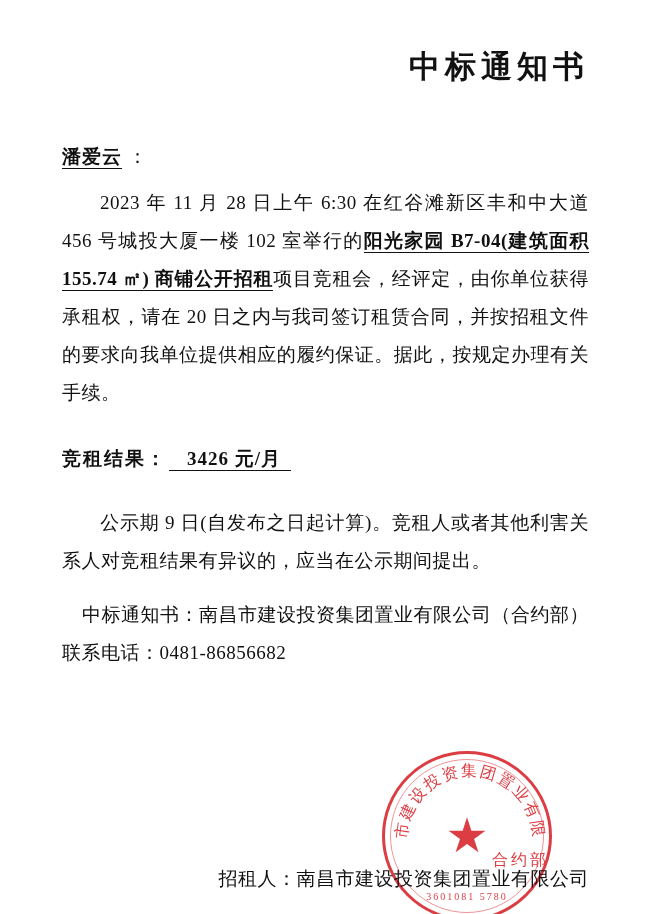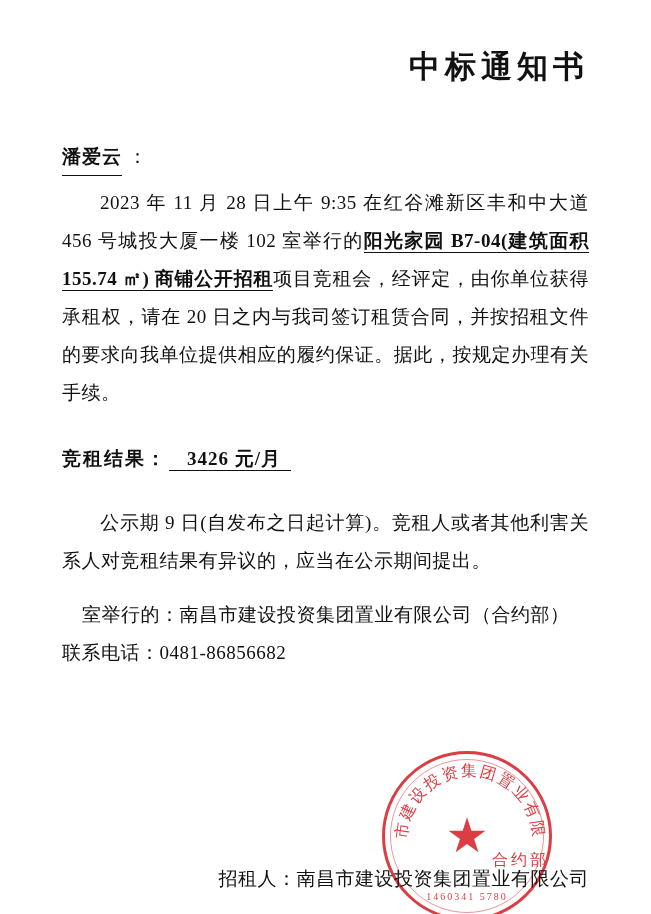--- a/index.html
+++ b/index.html
@@ -32,21 +32,21 @@
     font-family: "DejaVu Serif", serif;
   }
   .addressee {
     margin-top: 56px;
     font-size: 19px;
     font-weight: bold;
     letter-spacing: 1px;
   }
   .addressee .name {
     border-bottom: 1.5px solid #111;
-    padding-bottom: 8px;
+    padding-bottom: 1px;
   }
   .addressee .colon {
     margin-left: 6px;
     font-weight: normal;
   }
   .body-para {
     font-size: 19px;
     line-height: 38px;
     text-align: justify;
     text-justify: inter-ideograph;
@@ -173,53 +173,53 @@
 
 <div class="page">
 
   <div class="doc-title">中标通知书</div>
 
   <div class="addressee">
     <span class="name">潘爱云</span><span class="colon">：</span>
   </div>
 
   <p class="body-para">
-    <span class="indent"></span><span>2023 年 11 月 28 日上午 9:35 在红谷滩新区丰和中大道 456 号城投大厦一楼 102 室举行的</span><span class="u">阳光家园 B7-04(建筑面积 155.74 ㎡) 商铺公开招租</span><span>项目竞租会，经评定，由你单位获得承租权，请在 20 日之内与我司签订租赁合同，并按招租文件的要求向我单位提供相应的履约保证。据此，按规定办理有关手续。</span>
+    <span class="indent"></span><span>2023 年 11 月 28 日上午 6:30 在红谷滩新区丰和中大道 456 号城投大厦一楼 102 室举行的</span><span class="u">阳光家园 B7-04(建筑面积 155.74 ㎡) 商铺公开招租</span><span>项目竞租会，经评定，由你单位获得承租权，请在 20 日之内与我司签订租赁合同，并按招租文件的要求向我单位提供相应的履约保证。据此，按规定办理有关手续。</span>
   </p>
 
   <div class="result-line">
     <span class="label">竞租结果：</span><span class="value">3426 元/月</span>
   </div>
 
   <p class="body-para notice-para">
     <span class="indent"></span><span>公示期 9 日(自发布之日起计算)。竞租人或者其他利害关系人对竞租结果有异议的，应当在公示期间提出。</span>
   </p>
 
   <div class="info-block">
     <div class="info-line">
-      <span class="indent2"></span><span>室举行的：南昌市建设投资集团置业有限公司（合约部）</span>
+      <span class="indent2"></span><span>中标通知书：南昌市建设投资集团置业有限公司（合约部）</span>
     </div>
     <div class="info-line">
       <span>联系电话：0481-86856682</span>
     </div>
   </div>
 
   <div class="seal">
     <div class="seal-inner"></div>
     <svg width="170" height="170" viewBox="0 0 170 170">
       <defs>
         <path id="arcpath" d="M 22,85 A 63,63 0 0 1 148,85"></path>
       </defs>
       <text>
         <textPath href="#arcpath" startOffset="50%" text-anchor="middle">南昌市建设投资集团置业有限公司</textPath>
       </text>
     </svg>
     <div class="seal-star">★</div>
     <div class="seal-sub">合约部</div>
-    <div class="seal-bottom-text">1460341  5780</div>
+    <div class="seal-bottom-text">3601081  5780</div>
   </div>
 
   <div class="sign-block">
     <div>
       <span>招租人：</span><span>南昌市建设投资集团置业有限公司</span>
     </div>
   </div>
 
 </div>
 

